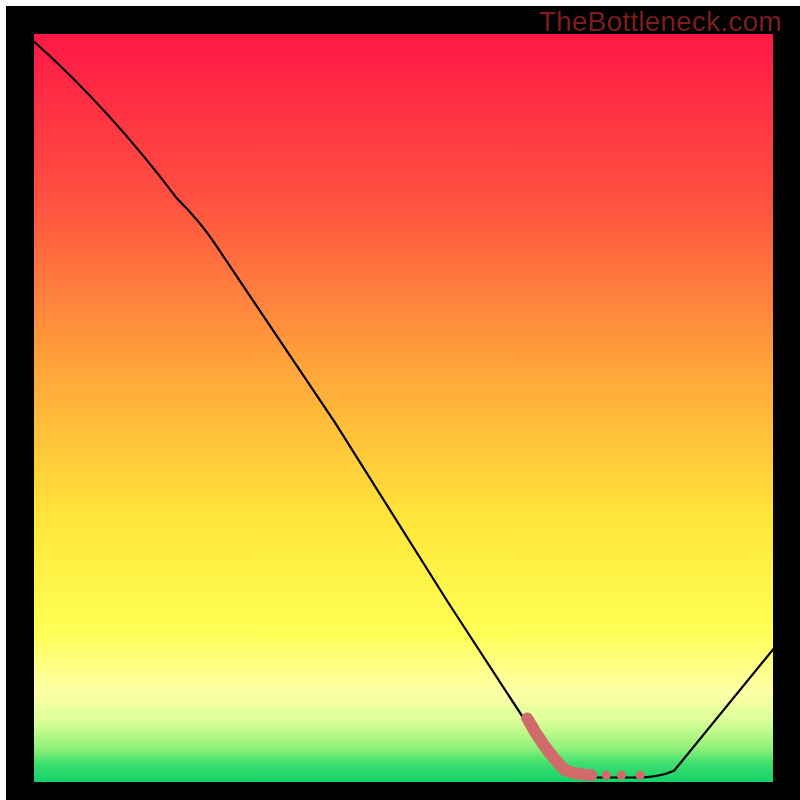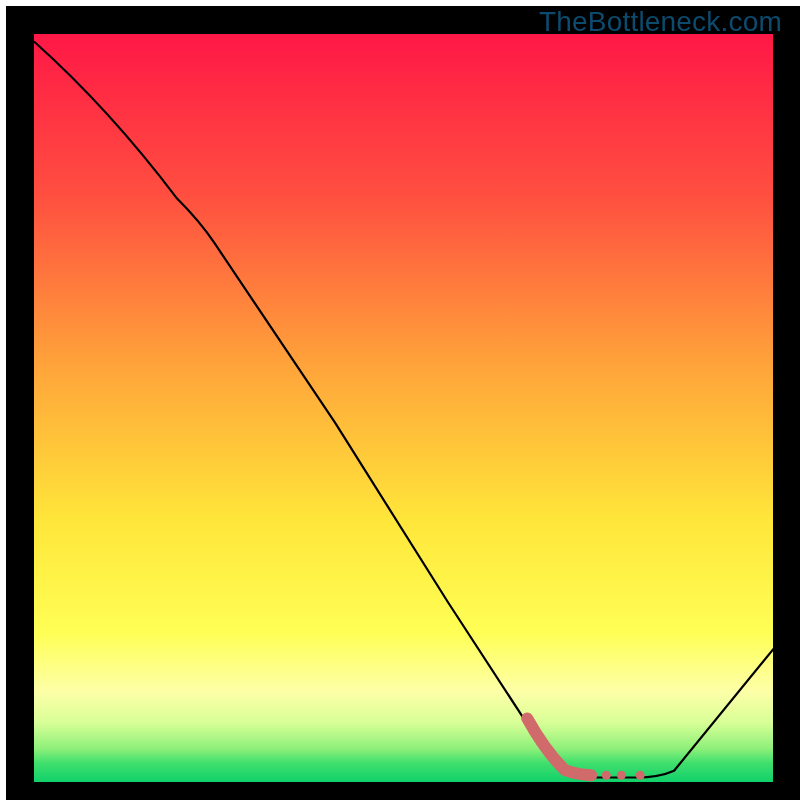--- a/index.html
+++ b/index.html
@@ -14,21 +14,21 @@
   .frame {
     position: relative;
     width: 800px;
     height: 800px;
   }
   .watermark {
     position: absolute;
     top: 6px;
     right: 18px;
     font-size: 28px;
-    color: #0c4a6e;
+    color: #7f1d1d;
     font-weight: 400;
     letter-spacing: 0.2px;
     z-index: 4;
   }
   svg {
     display: block;
   }
 </style>
 </head>
 <body>

